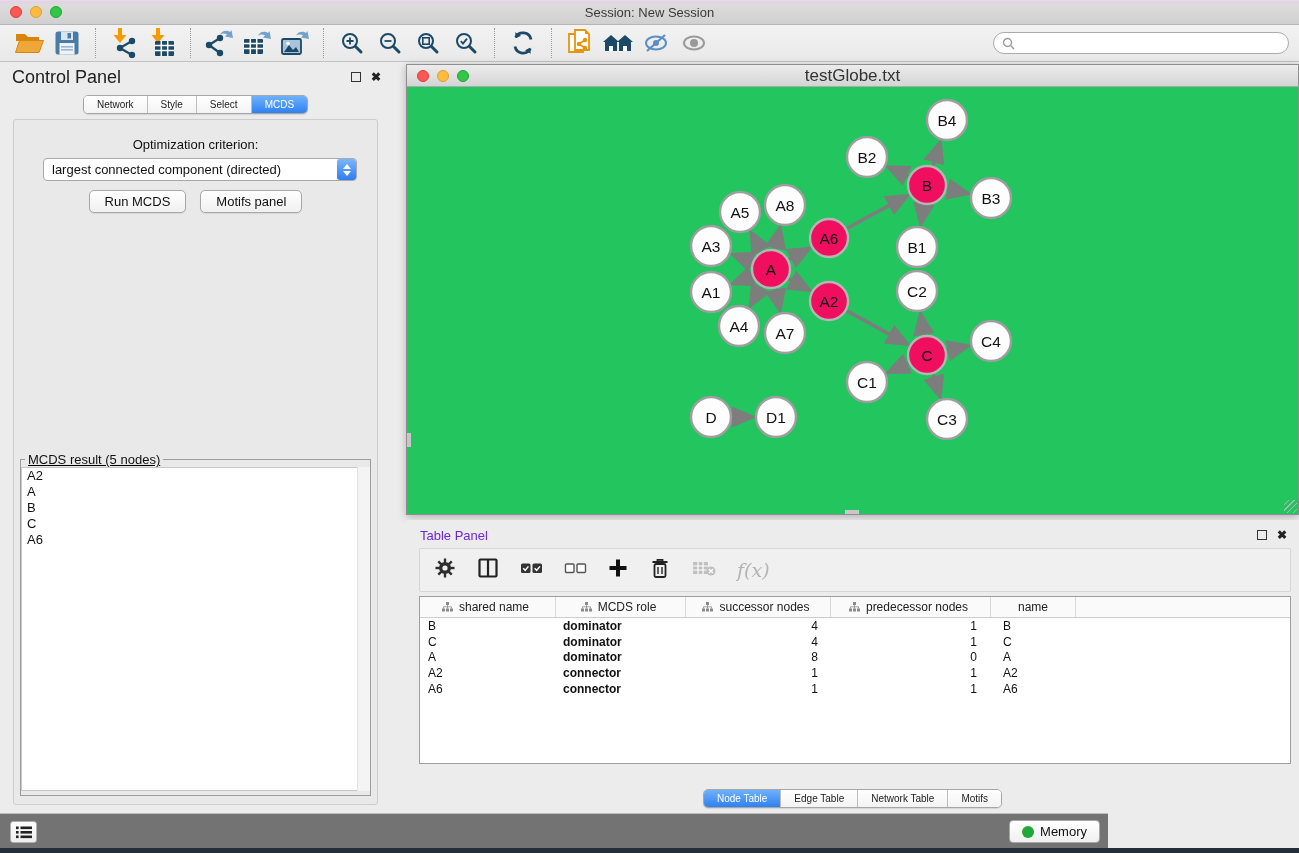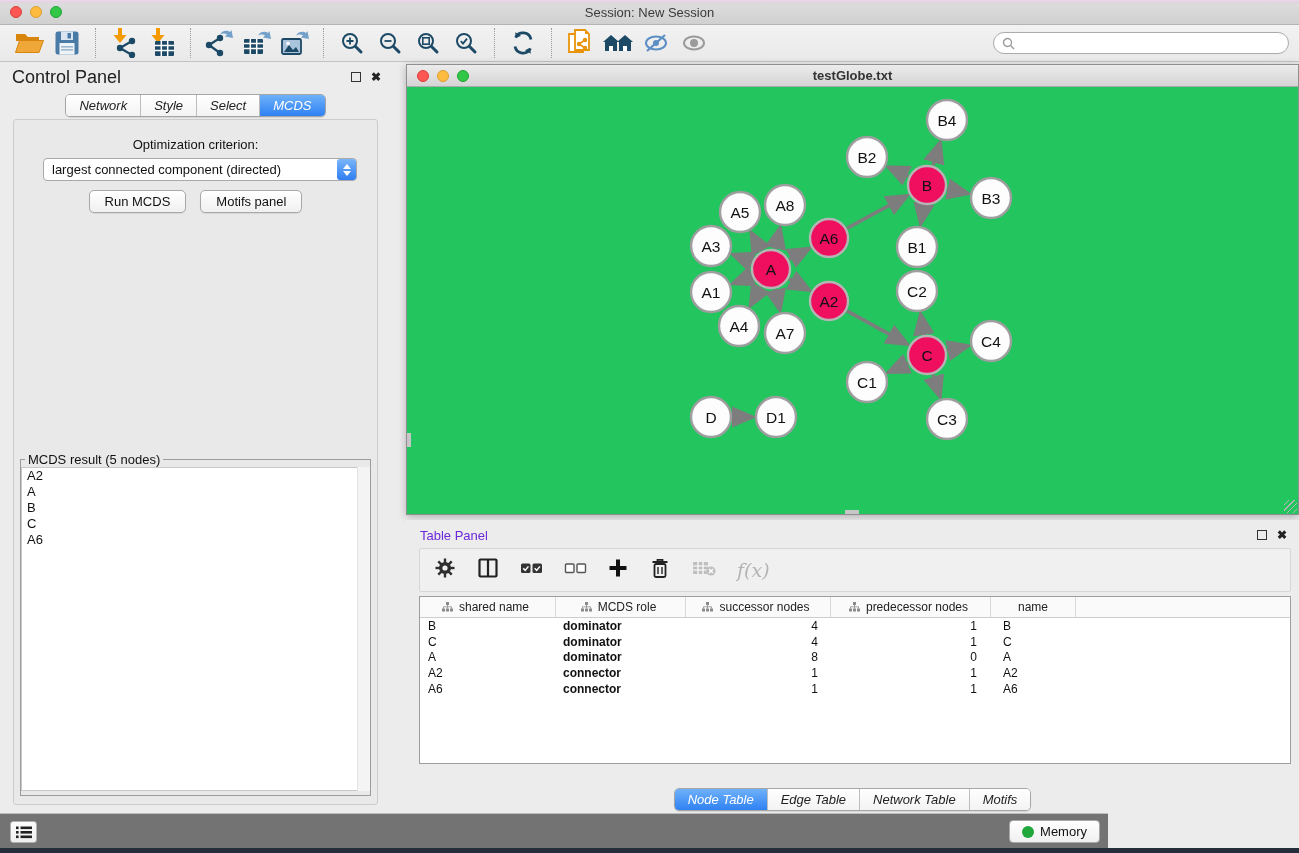--- a/index.html
+++ b/index.html
@@ -31,55 +31,55 @@
   
   #control-panel { position:absolute; left:0; top:62px; width:391px; height:751px; background:#ececec; }
   .panel-head { height:26px; display:flex; align-items:center; padding:4px 10px 0 12px; }
   .panel-head .ptitle { font-size:18px; color:#222; }
   .panel-head .spacer { flex:1; }
   .float-box { width:10px; height:10px; border:1.5px solid #333; margin-right:10px; cursor:default; }
   .close-x { font-size:12px; font-weight:bold; color:#222; cursor:default; }
 
   .segmented { display:inline-flex; border:1px solid #a6a6a6; border-radius:5px; overflow:hidden;
     background:#fff; box-shadow:0 1px 1px rgba(0,0,0,.10); }
-  .segment { padding:3px 13px; font-size:13px; color:#222; border-right:1px solid #bdbdbd;
-    background:linear-gradient(#ffffff,#f3f3f3); white-space:nowrap;font-style:italic; }
+  .segment { padding:3px 13px; font-size:10px; color:#222; border-right:1px solid #bdbdbd;
+    background:linear-gradient(#ffffff,#f3f3f3); white-space:nowrap; }
   .segment:last-child { border-right:none; }
   .segment.active { background:linear-gradient(#6fb1f9,#2f81f3); color:#fff; }
   #cp-tabs { position:absolute; left:0; top:32px; width:391px; text-align:center; }
 
   #cp-content { position:absolute; left:13px; top:57px; width:365px; height:686px;
     background:#e9e9e9; border:1px solid #cccccc; border-radius:3px; }
   #opt-label { position:absolute; left:0; top:17px; width:100%; text-align:center; font-size:13px; color:#111; }
   #opt-select { position:absolute; left:29px; top:38px; width:314px; height:23px; background:#fff;
     border:1px solid #a9a9a9; border-radius:4px; display:flex; align-items:center; }
   #opt-select .value { flex:1; font-size:13px; color:#111; padding:0 8px; white-space:nowrap; overflow:hidden; }
   #opt-select .stepper { width:19px; height:21px; border-radius:3px; margin-right:0px;
     background:linear-gradient(#7ab6f9,#2f7df2); display:flex; flex-direction:column;
     align-items:center; justify-content:center; gap:2px; }
   .tri-up { width:0; height:0; border-left:4px solid transparent; border-right:4px solid transparent; border-bottom:5px solid #fff; }
   .tri-down { width:0; height:0; border-left:4px solid transparent; border-right:4px solid transparent; border-top:5px solid #fff; }
   #cp-buttons { position:absolute; left:0; top:70px; width:100%; display:flex; justify-content:center; gap:14px; }
   .mac-button { background:linear-gradient(#ffffff,#f0f0f0); border:1px solid #a8a8a8; border-radius:5px;
     font-size:13px; color:#111; padding:3px 15px; box-shadow:0 1px 1px rgba(0,0,0,.08); font-family:"Liberation Sans",sans-serif; }
 
   #mcds-fieldset { position:absolute; left:6px; right:6px; top:332px; bottom:8px;
-    border:1px solid #9c9c9c; padding:0; }
+    border:1px solid #9c9c9c; padding:0;text-decoration:underline; }
   #mcds-fieldset legend { font-size:13px; color:#111; margin-left:4px; padding:0 3px; }
   #mcds-list { position:absolute; left:0px; right:0px; top:0px; bottom:0px; background:#fff;
     border:1px solid #c8c8c8; overflow:hidden; }
   .mcds-scroll { position:absolute; right:0; top:0; bottom:0; width:13px; background:#f4f4f4; border-left:1px solid #e2e2e2; }
   .mcds-item { font-size:13px; color:#111; padding:0px 5px; line-height:16px; }
 
   
   #network-window { position:absolute; left:406px; top:64px; width:893px; height:451px;
     background:#fff; border:1px solid #8f8f8f; box-shadow:0 2px 8px rgba(0,0,0,.25); }
   #nw-titlebar { height:22px; background:linear-gradient(#ececec,#d4d4d4); border-bottom:1px solid #ababab;
     display:flex; align-items:center; position:relative; }
-  #nw-titlebar .title { position:absolute; left:0; right:0; text-align:center; font-size:13px; color:#333;font-weight:bold; }
+  #nw-titlebar .title { position:absolute; left:0; right:0; text-align:center; font-size:17px; color:#333; }
   #nw-canvas { position:absolute; left:0; top:22px; width:891px; height:427px; background:#22c55e; overflow:hidden; }
   #graph-svg { display:block; }
   .vthumb { position:absolute; left:0px; top:346px; width:4px; height:14px; background:#c7c7c7; }
   .hthumb { position:absolute; bottom:0px; left:438px; width:14px; height:4px; background:#c7c7c7; }
   #nw-grip { position:absolute; right:1px; bottom:1px; width:13px; height:13px;
     background:repeating-linear-gradient(135deg, transparent 0 3px, #b5b5b5 3px 4px); }
 
   
   #table-panel { position:absolute; left:406px; top:520px; width:893px; height:293px; background:#ececec; }
   #tp-head { height:26px; display:flex; align-items:center; padding:4px 12px 0 14px; }

